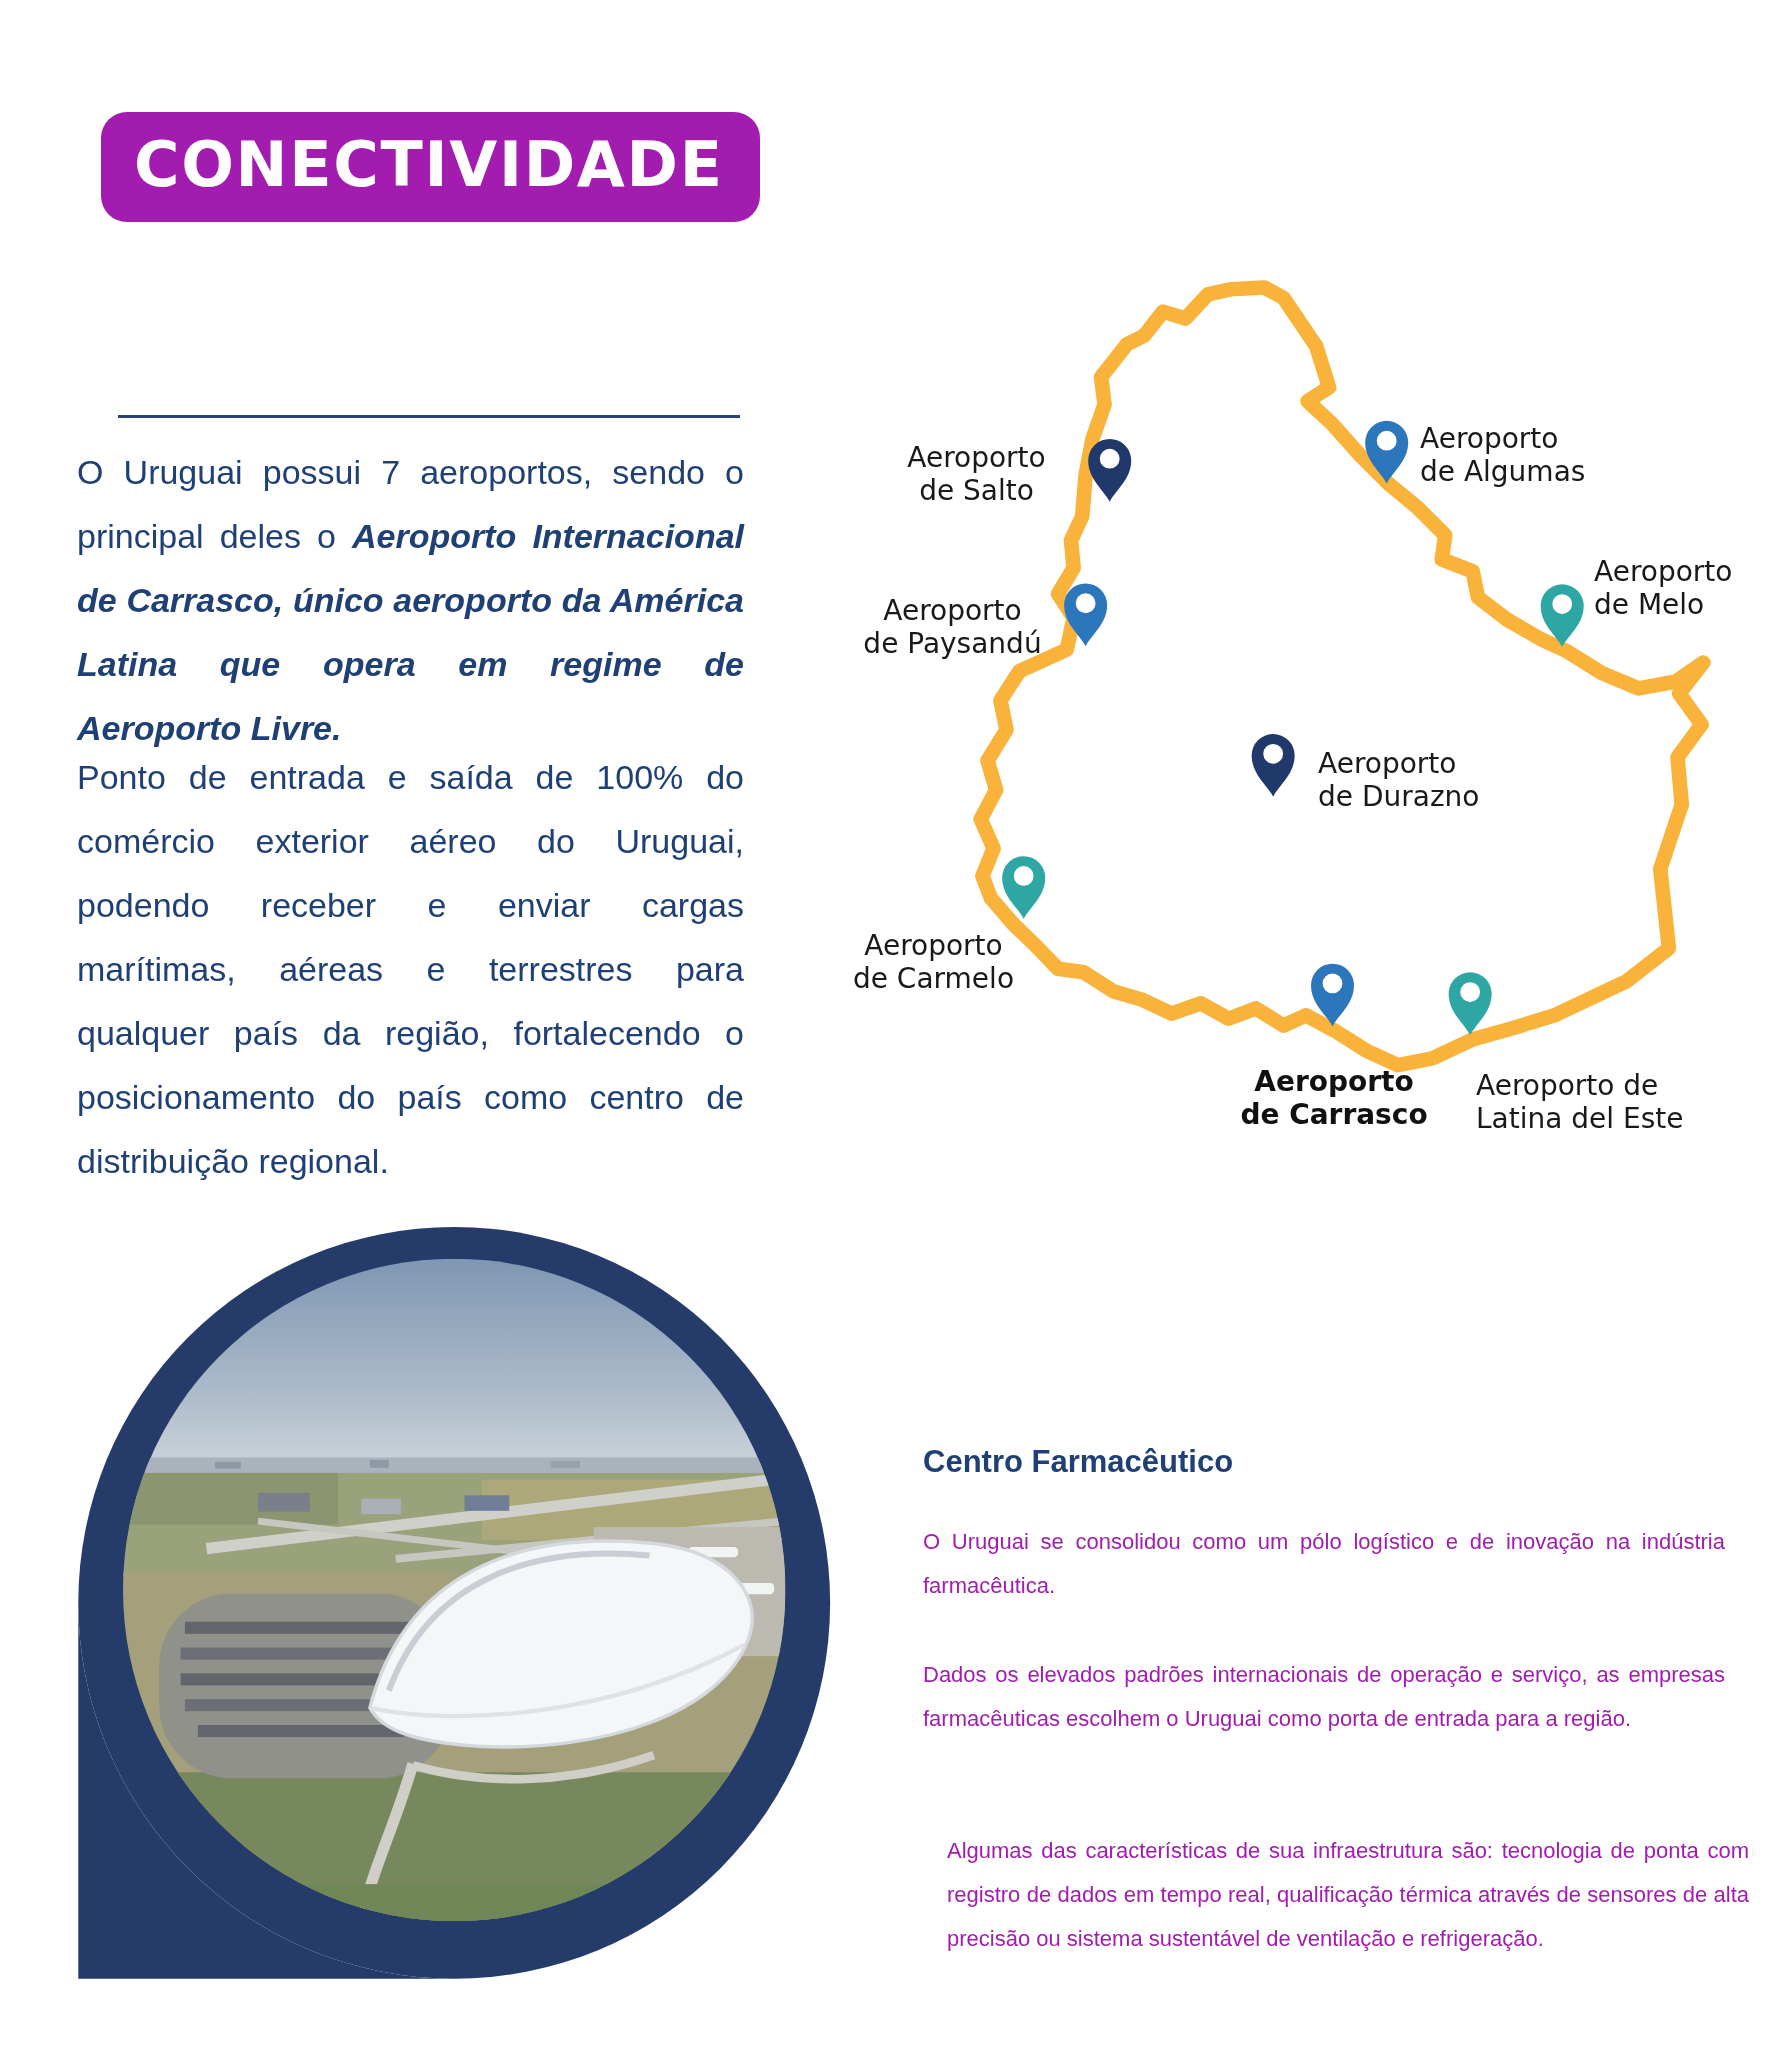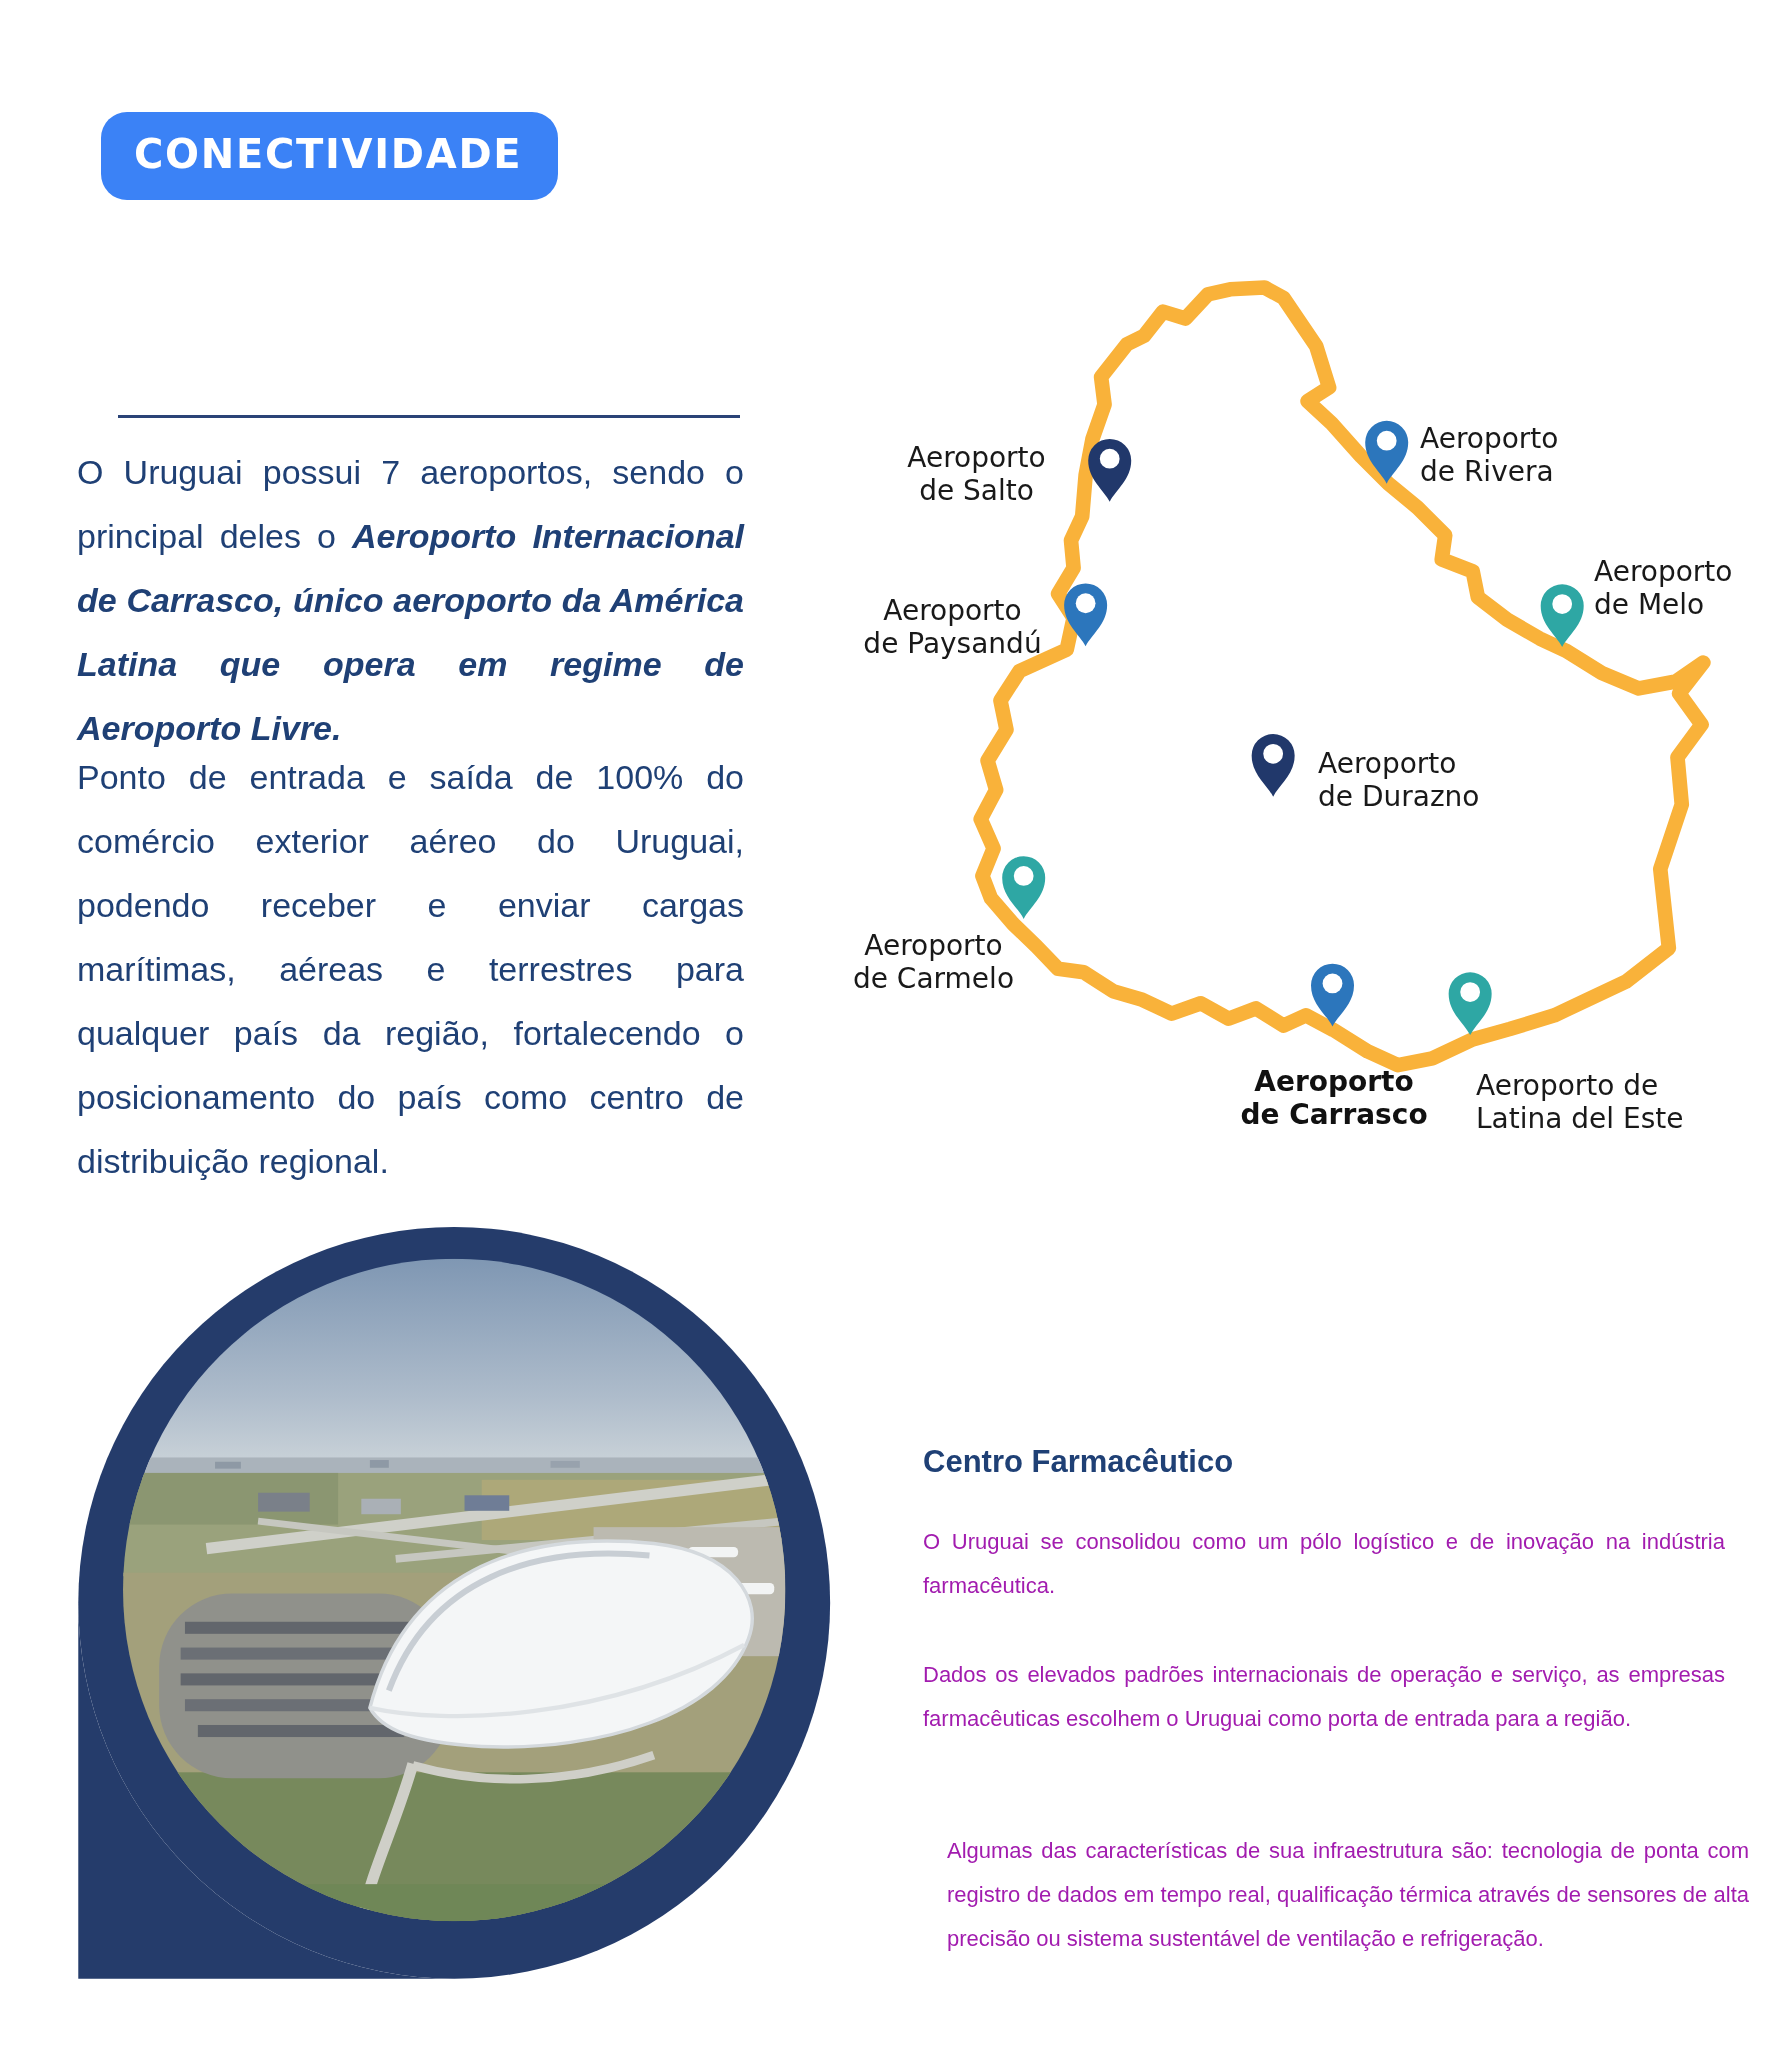--- a/index.html
+++ b/index.html
@@ -3,23 +3,23 @@
 <meta charset="utf-8">
 <style>
   html,body{margin:0;padding:0;}
   body{
     width:1785px;height:2065px;position:relative;background:#ffffff;
     font-family:"Liberation Sans", sans-serif;overflow:hidden;
   }
   
   .title-wrap{position:absolute;left:101px;top:112px;}
   .title-line{
-    display:block;background:#3b82f6;color:#fff;border-radius:26px;
+    display:block;background:#a21caf;color:#fff;border-radius:26px;
     font-family:"DejaVu Sans", sans-serif;font-weight:800;
-    font-size:40px;letter-spacing:1.7px;line-height:1;
+    font-size:62px;letter-spacing:1.7px;line-height:1;
     padding:22.4px 36px 26px 33px;width:max-content;
   }
   .title-line.l2{margin-top:-19px;}
   
   .rule{position:absolute;left:118px;top:415px;width:622px;height:2.6px;background:#2a4377;}
   .leftcol{position:absolute;left:77px;width:667px;color:#1f4075;
     font-size:34px;line-height:64px;text-align:justify;}
   .leftcol.p1{top:406px;}
   .leftcol.p2{top:711px;}
   .leftcol b{font-weight:700;font-style:italic;}
@@ -86,21 +86,21 @@
       <circle cx="0" cy="-4" r="11.5" fill="#ffffff"></circle>
     </g>
   </svg>
 <div id="map-labels">
     <div class="map-label" style="left: 871px; top: 441px; width: 211px; text-align: center;">
       <div>Aeroporto</div>
       <div>de Salto</div>
     </div>
     <div class="map-label" style="left: 1420px; top: 422px; width: 275px; text-align: left;">
       <div>Aeroporto</div>
-      <div>de Rivera</div>
+      <div>de Algumas</div>
     </div>
     <div class="map-label" style="left: 1594px; top: 555px; width: 191px; text-align: left;">
       <div>Aeroporto</div>
       <div>de Melo</div>
     </div>
     <div class="map-label" style="left: 847px; top: 594px; width: 211px; text-align: center;">
       <div>Aeroporto</div>
       <div>de Paysandú</div>
     </div>
     <div class="map-label" style="left: 1318px; top: 747px; width: 275px; text-align: left;">

